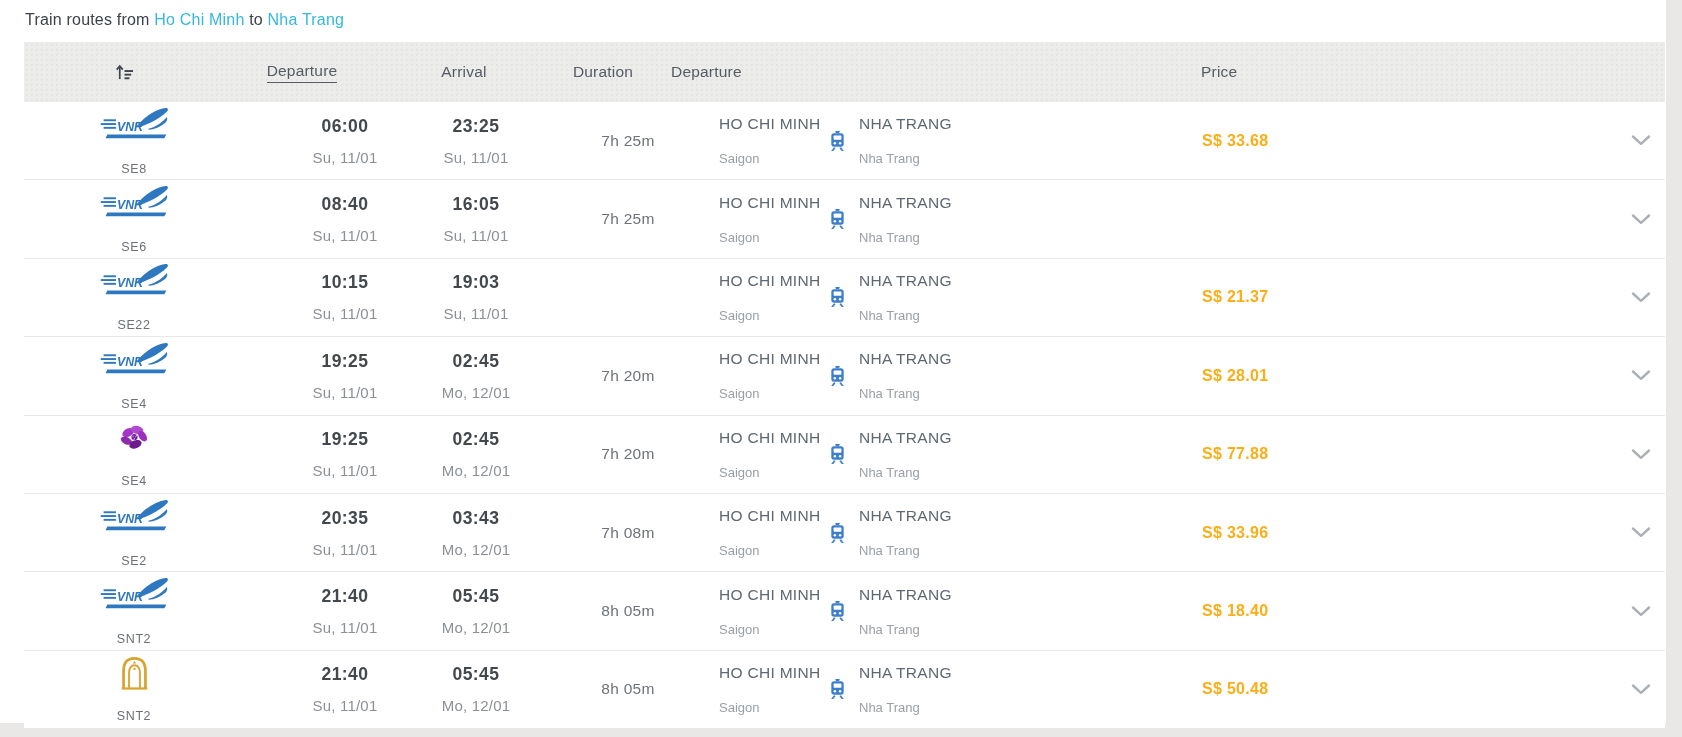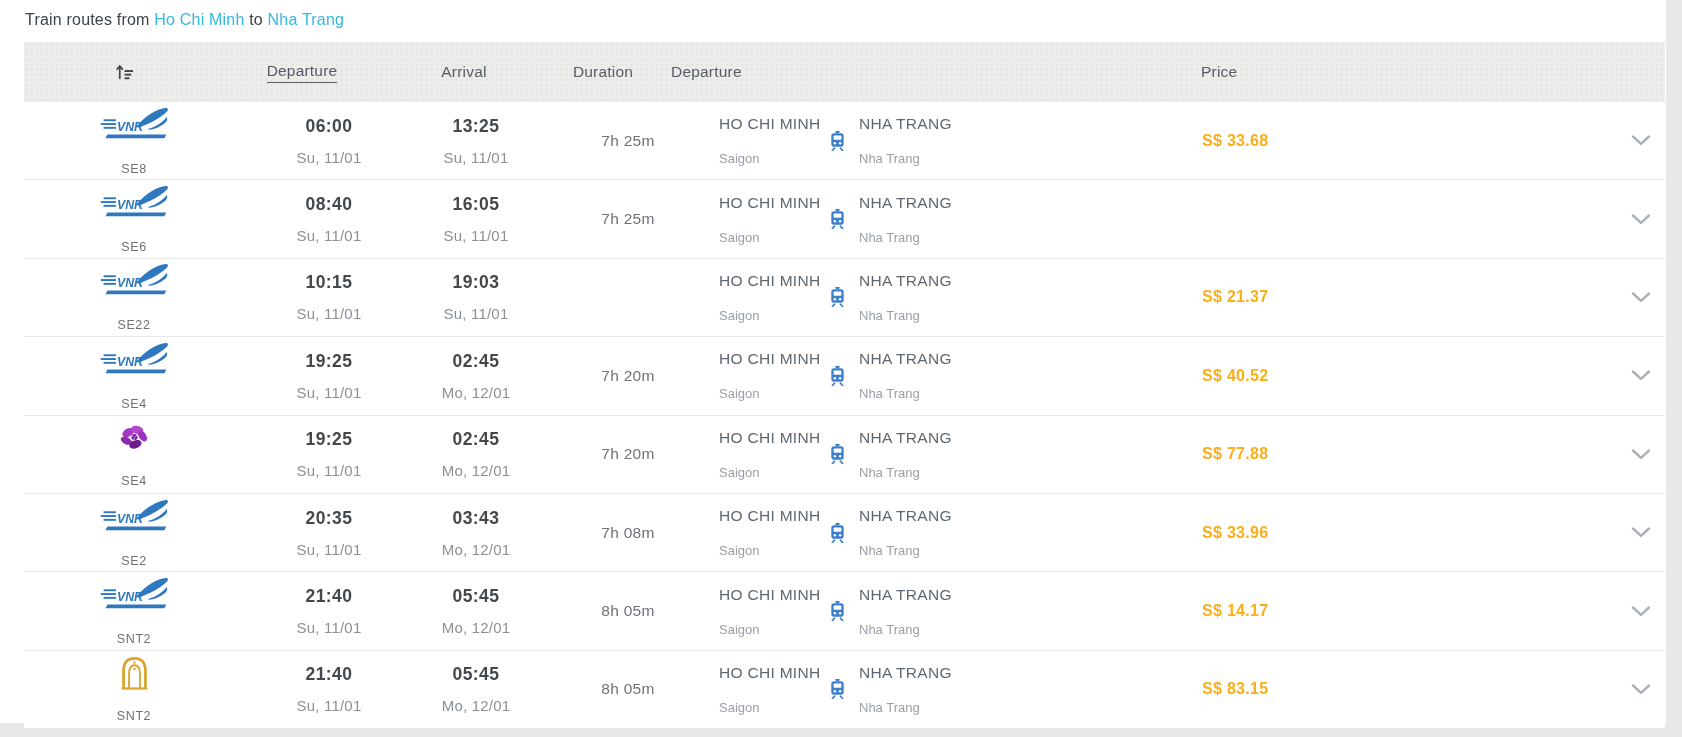--- a/index.html
+++ b/index.html
@@ -51,21 +51,21 @@
     display:flex; flex-direction:column; align-items:center; justify-content:center;
   }
   .logo-vnr    { width:72px; height:38px; }
   .logo-flower { width:37px; height:36px; }
   .logo-arch   { width:31px; height:36px; }
   .code { font-size:12.5px; color:#6b7075; letter-spacing:0.6px; margin-top:18px; }
   .c-dep, .c-arr, .c-dur {
     display:flex; flex-direction:column; align-items:center; justify-content:center;
     text-align:center;
   }
-  .c-dep { left:240px; width:130px; }
+  .c-dep { left:256px; width:130px; }
   .c-arr { left:387px; width:130px; }
   .time { font-size:17.5px; font-weight:700; color:#43484d; letter-spacing:0.4px; }
   .date { font-size:15px; color:#8b9095; margin-top:12px; letter-spacing:0.2px; }
   .c-dur { left:539px; width:130px; font-size:15.5px; color:#6e7378; letter-spacing:0.3px; }
   .c-itin { left:695px; display:flex; align-items:center; }
   .station { display:flex; flex-direction:column; justify-content:center; }
   .station-from { width:110px; }
   .station .name { font-size:15.5px; color:#5f6771; letter-spacing:0.3px; white-space:nowrap; }
   .station .city { font-size:13px; color:#9aa0a6; margin-top:18px; white-space:nowrap; }
   .itin-train-icon { width:17px; height:22px; margin:0 13px 0 0; flex:none; }
@@ -167,21 +167,21 @@
         <svg class="logo-vnr">
             <use href="#sym-vnr"></use>
           </svg>
         <span class="code">SE8</span>
       </div>
       <div class="cell c-dep">
         <span class="time">06:00</span>
         <span class="date">Su, 11/01</span>
       </div>
       <div class="cell c-arr">
-        <span class="time">13:25</span>
+        <span class="time">23:25</span>
         <span class="date">Su, 11/01</span>
       </div>
       <div class="cell c-dur">7h 25m</div>
       <div class="cell c-itin">
         <span class="station station-from">
           <span class="name">HO CHI MINH</span>
           <span class="city">Saigon</span>
         </span>
         <svg class="itin-train-icon">
             <use href="#sym-train"></use>
@@ -293,21 +293,21 @@
           <span class="city">Saigon</span>
         </span>
         <svg class="itin-train-icon">
             <use href="#sym-train"></use>
           </svg>
         <span class="station">
           <span class="name">NHA TRANG</span>
           <span class="city">Nha Trang</span>
         </span>
       </div>
-      <div class="cell c-price">S$ 40.52</div>
+      <div class="cell c-price">S$ 28.01</div>
       <div class="cell c-chev">
         <svg class="chev-svg">
             <use href="#sym-chevron"></use>
           </svg>
       </div>
     </div>
 
     <div class="row">
       <div class="cell c-op">
         <svg class="logo-flower">
@@ -404,21 +404,21 @@
           <span class="city">Saigon</span>
         </span>
         <svg class="itin-train-icon">
             <use href="#sym-train"></use>
           </svg>
         <span class="station">
           <span class="name">NHA TRANG</span>
           <span class="city">Nha Trang</span>
         </span>
       </div>
-      <div class="cell c-price">S$ 14.17</div>
+      <div class="cell c-price">S$ 18.40</div>
       <div class="cell c-chev">
         <svg class="chev-svg">
             <use href="#sym-chevron"></use>
           </svg>
       </div>
     </div>
 
     <div class="row">
       <div class="cell c-op">
         <svg class="logo-arch">
@@ -441,21 +441,21 @@
           <span class="city">Saigon</span>
         </span>
         <svg class="itin-train-icon">
             <use href="#sym-train"></use>
           </svg>
         <span class="station">
           <span class="name">NHA TRANG</span>
           <span class="city">Nha Trang</span>
         </span>
       </div>
-      <div class="cell c-price">S$ 83.15</div>
+      <div class="cell c-price">S$ 50.48</div>
       <div class="cell c-chev">
         <svg class="chev-svg">
             <use href="#sym-chevron"></use>
           </svg>
       </div>
     </div>
 
   </div>
 </div>
 

